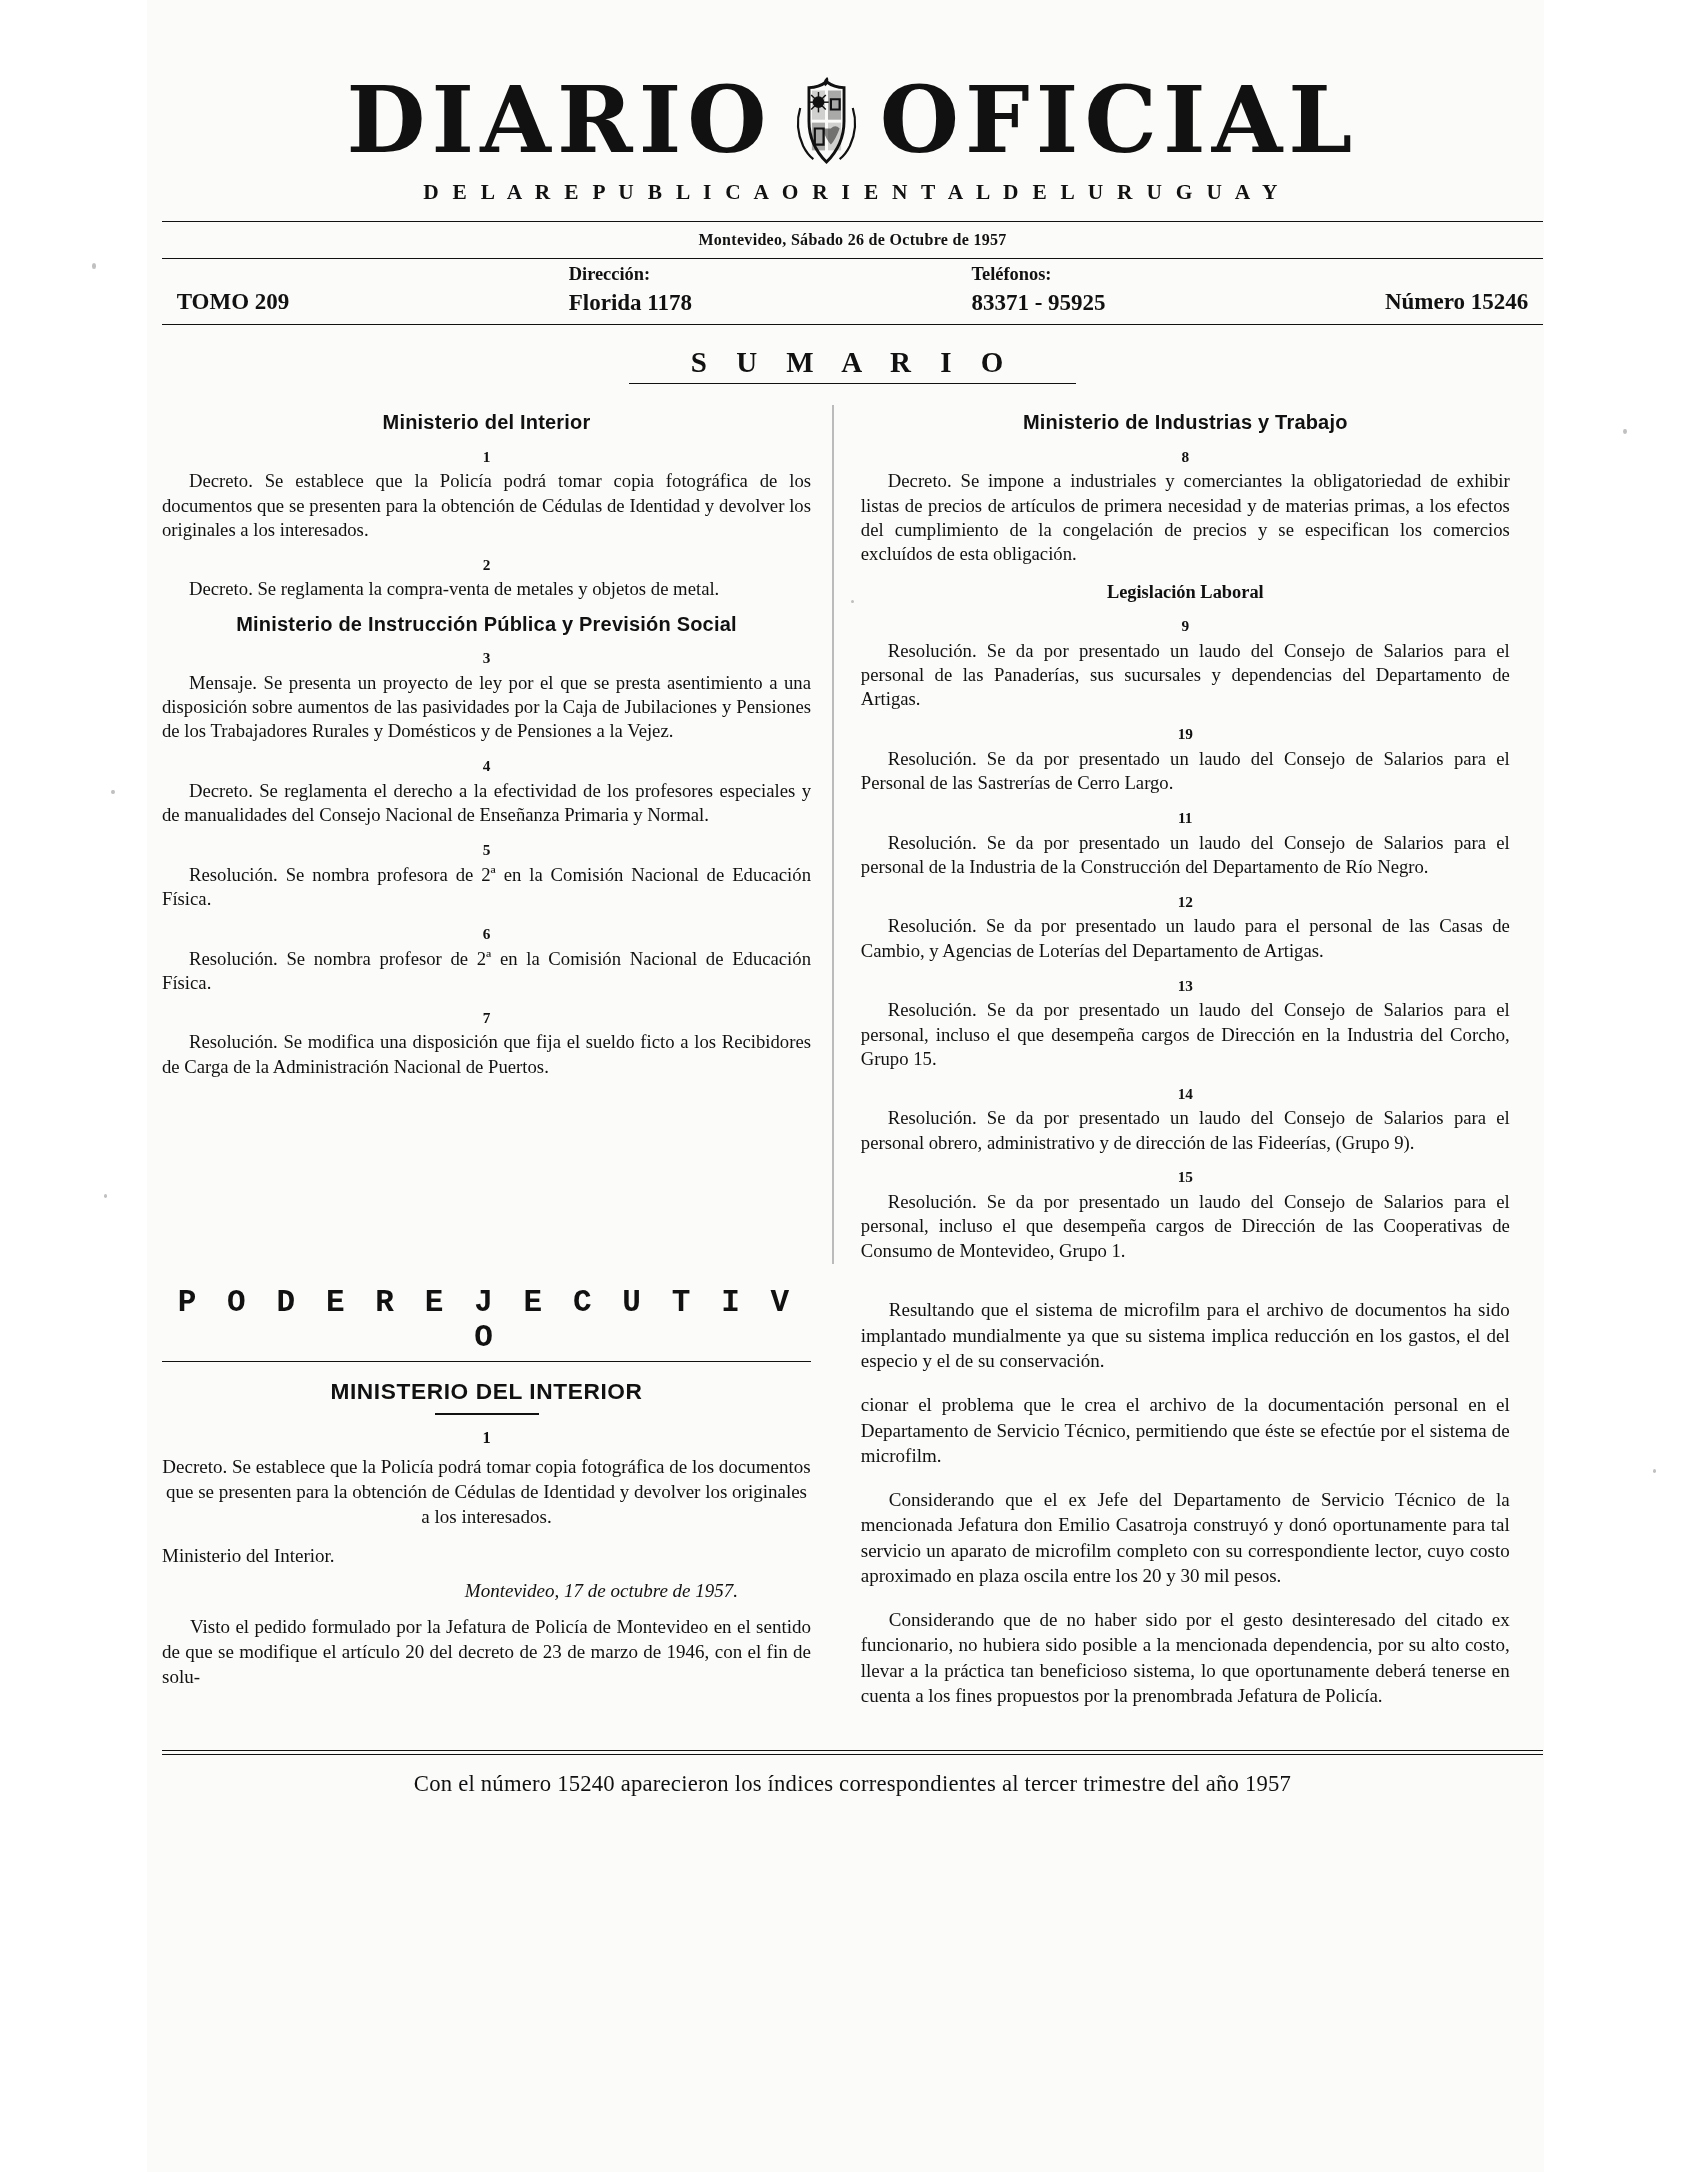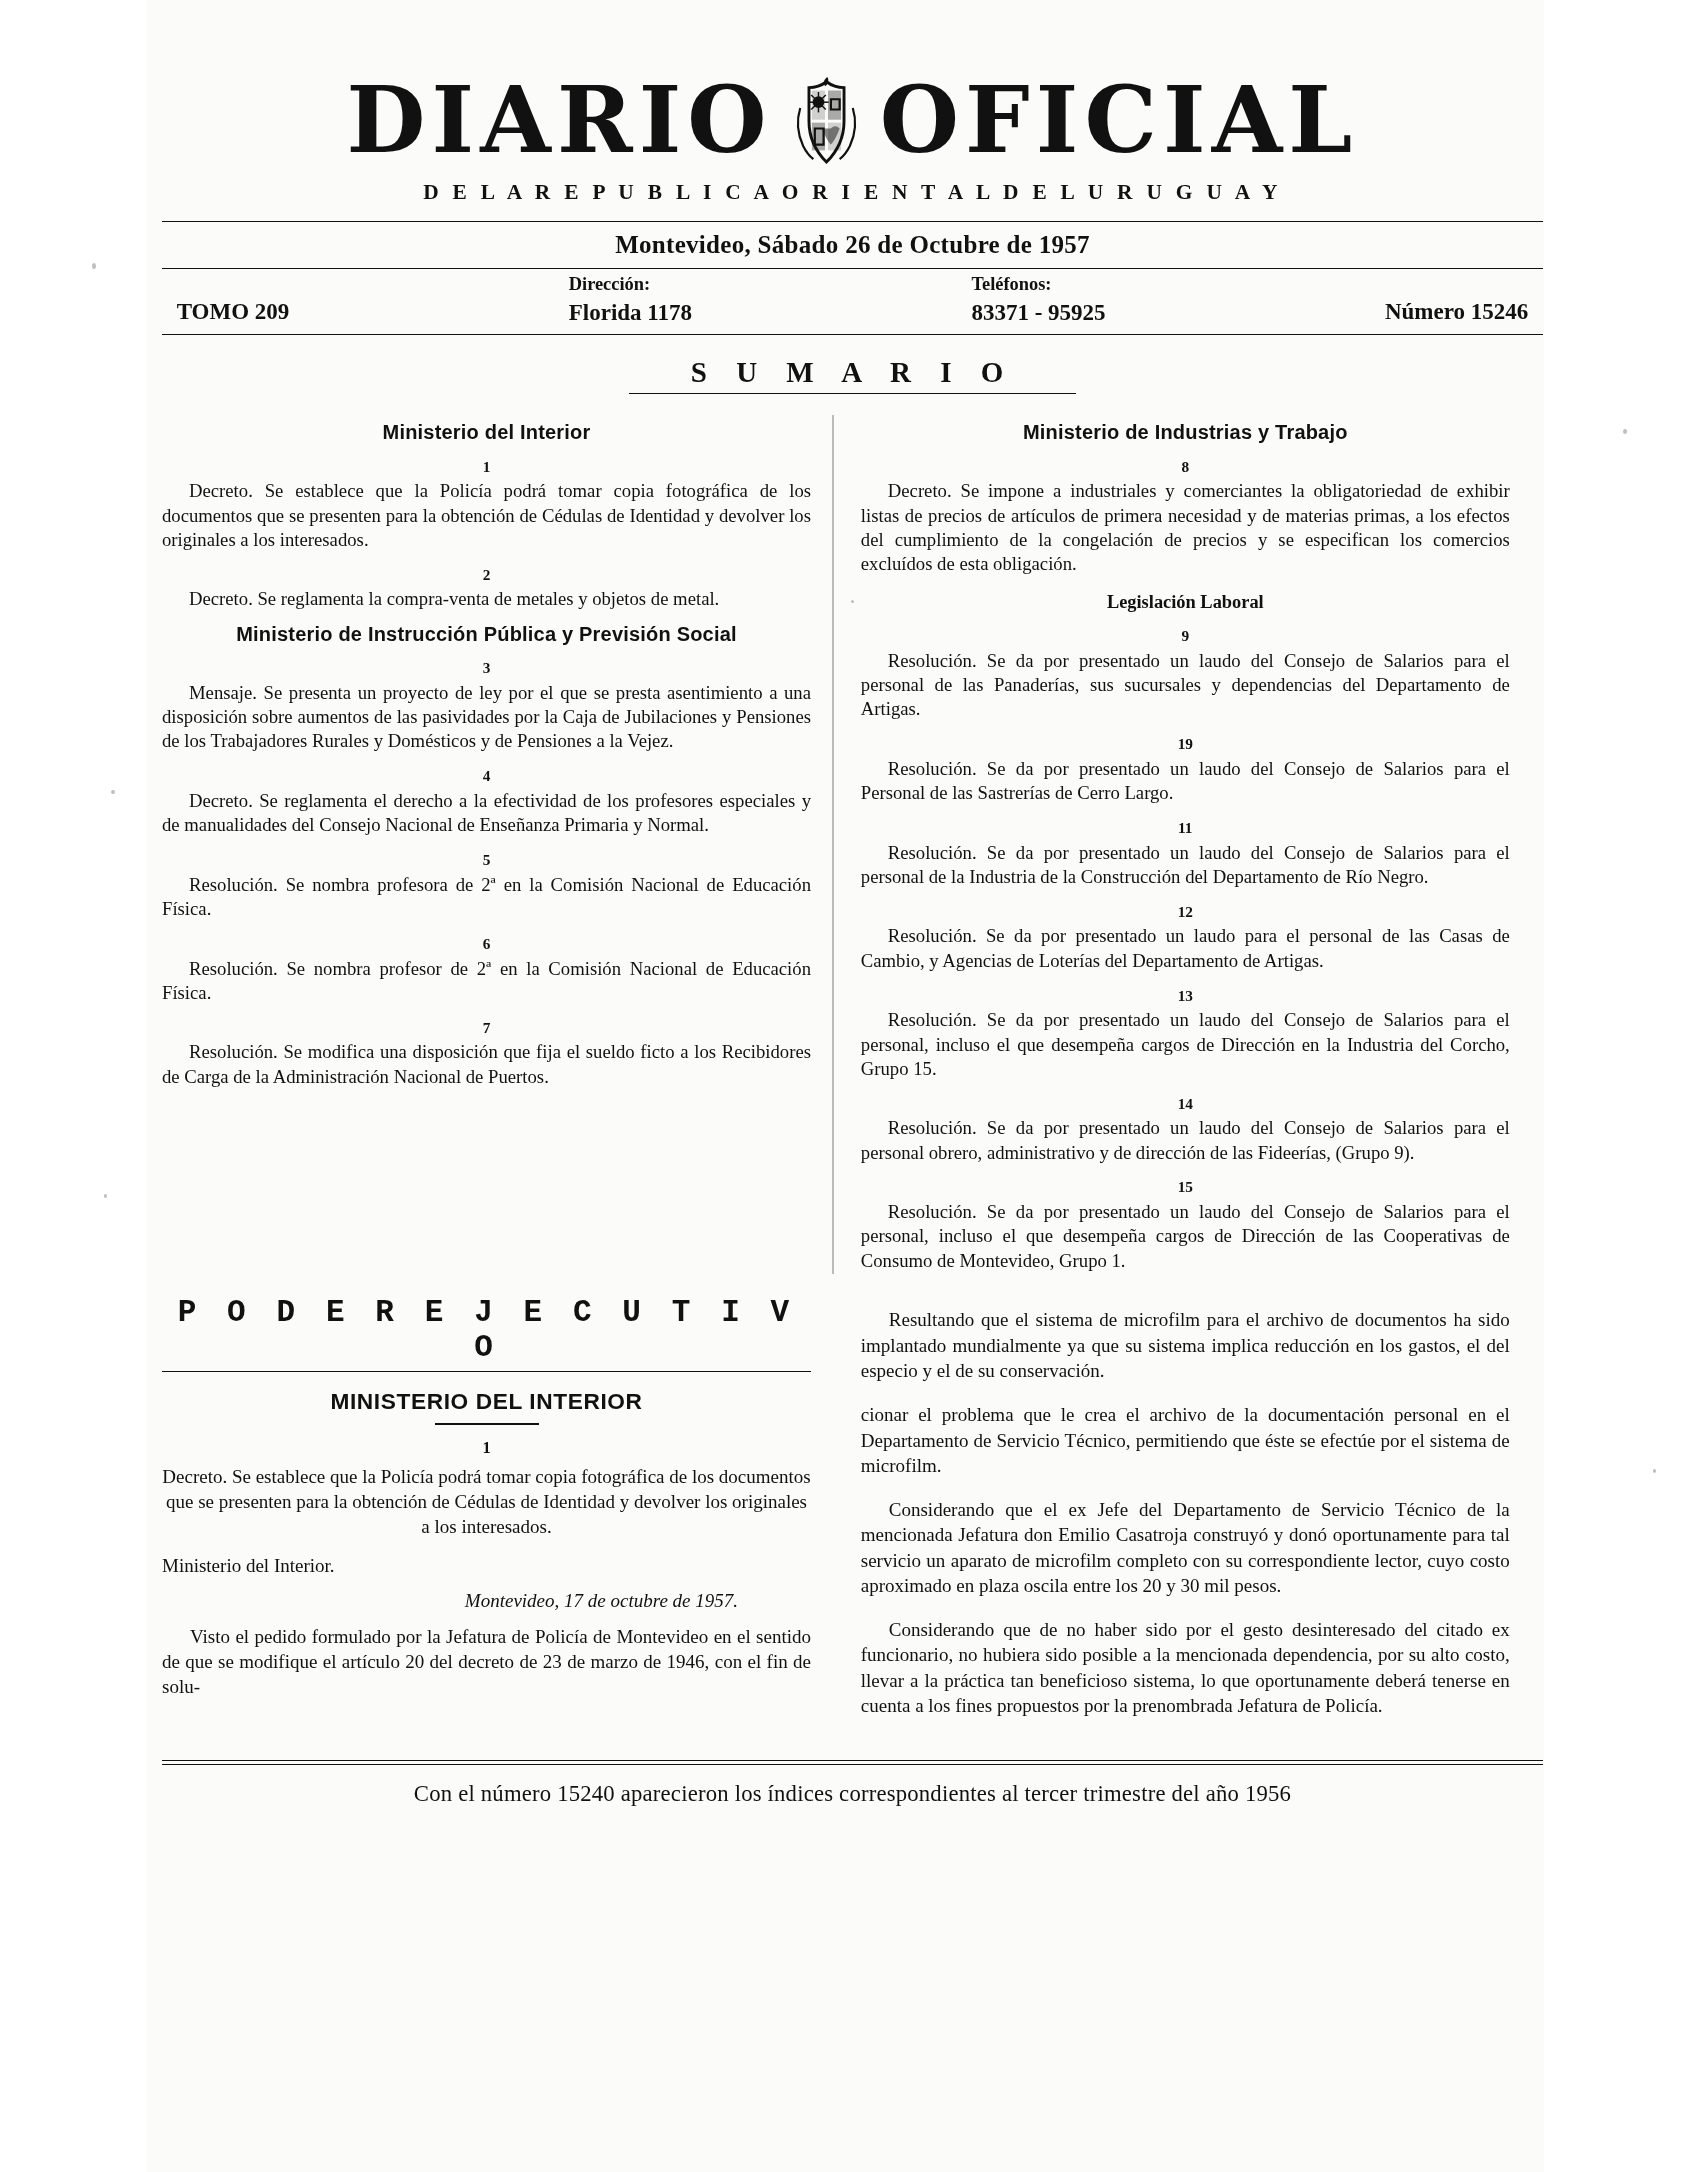--- a/index.html
+++ b/index.html
@@ -71,21 +71,21 @@
     margin-top: 11px;
   }
   .rule {
     border: none;
     border-top: 1.8px solid #111;
     margin: 0;
   }
   .masthead-rule-1 { margin-top: 16px; }
   .date-line {
     text-align: center;
-    font-size: 25px;
+    font-size: 16px;
     font-weight: bold;
     padding: 9.8px 0 8.6px 0;
     letter-spacing: 0.3px;
   }
   .info-bar {
     display: flex;
     align-items: flex-end;
     justify-content: space-between;
     padding: 4.9px 14.7px 8.6px 14.7px;
     font-size: 22px;
@@ -391,21 +391,21 @@
       <div class="col col-right">
         <p class="body-para">Resultando que el sistema de microfilm para el archivo de documentos ha sido implantado mundialmente ya que su sistema implica reducción en los gastos, el del especio y el de su conservación.</p>
         <p class="body-para hang">cionar el problema que le crea el archivo de la documentación personal en el Departamento de Servicio Técnico, permitiendo que éste se efectúe por el sistema de microfilm.</p>
         <p class="body-para">Considerando que el ex Jefe del Departamento de Servicio Técnico de la mencionada Jefatura don Emilio Casatroja construyó y donó oportunamente para tal servicio un aparato de microfilm completo con su correspondiente lector, cuyo costo aproximado en plaza oscila entre los 20 y 30 mil pesos.</p>
         <p class="body-para">Considerando que de no haber sido por el gesto desinteresado del citado ex funcionario, no hubiera sido posible a la mencionada dependencia, por su alto costo, llevar a la práctica tan beneficioso sistema, lo que oportunamente deberá tenerse en cuenta a los fines propuestos por la prenombrada Jefatura de Policía.</p>
       </div>
     </div>
 
     <div class="footer-rule-top"></div>
     <div class="footer-rule-bottom"></div>
-    <div class="footer-text">Con el número 15240 aparecieron los índices correspondientes al tercer trimestre del año 1956</div>
+    <div class="footer-text">Con el número 15240 aparecieron los índices correspondientes al tercer trimestre del año 1957</div>
   </div>
 
   <div class="speck" style="left:92px;top:263px;width:4.3px;height:5.5px;"></div>
   <div class="speck" style="left:111px;top:790px;width:3.7px;height:4.3px;"></div>
   <div class="speck" style="left:104px;top:1194px;width:3.1px;height:3.7px;"></div>
   <div class="speck" style="left:1623px;top:429px;width:3.7px;height:4.9px;"></div>
   <div class="speck" style="left:1653px;top:1469px;width:3.1px;height:3.7px;"></div>
   <div class="speck" style="left:851px;top:600px;width:3.1px;height:3.1px;"></div>
 </div>
 

